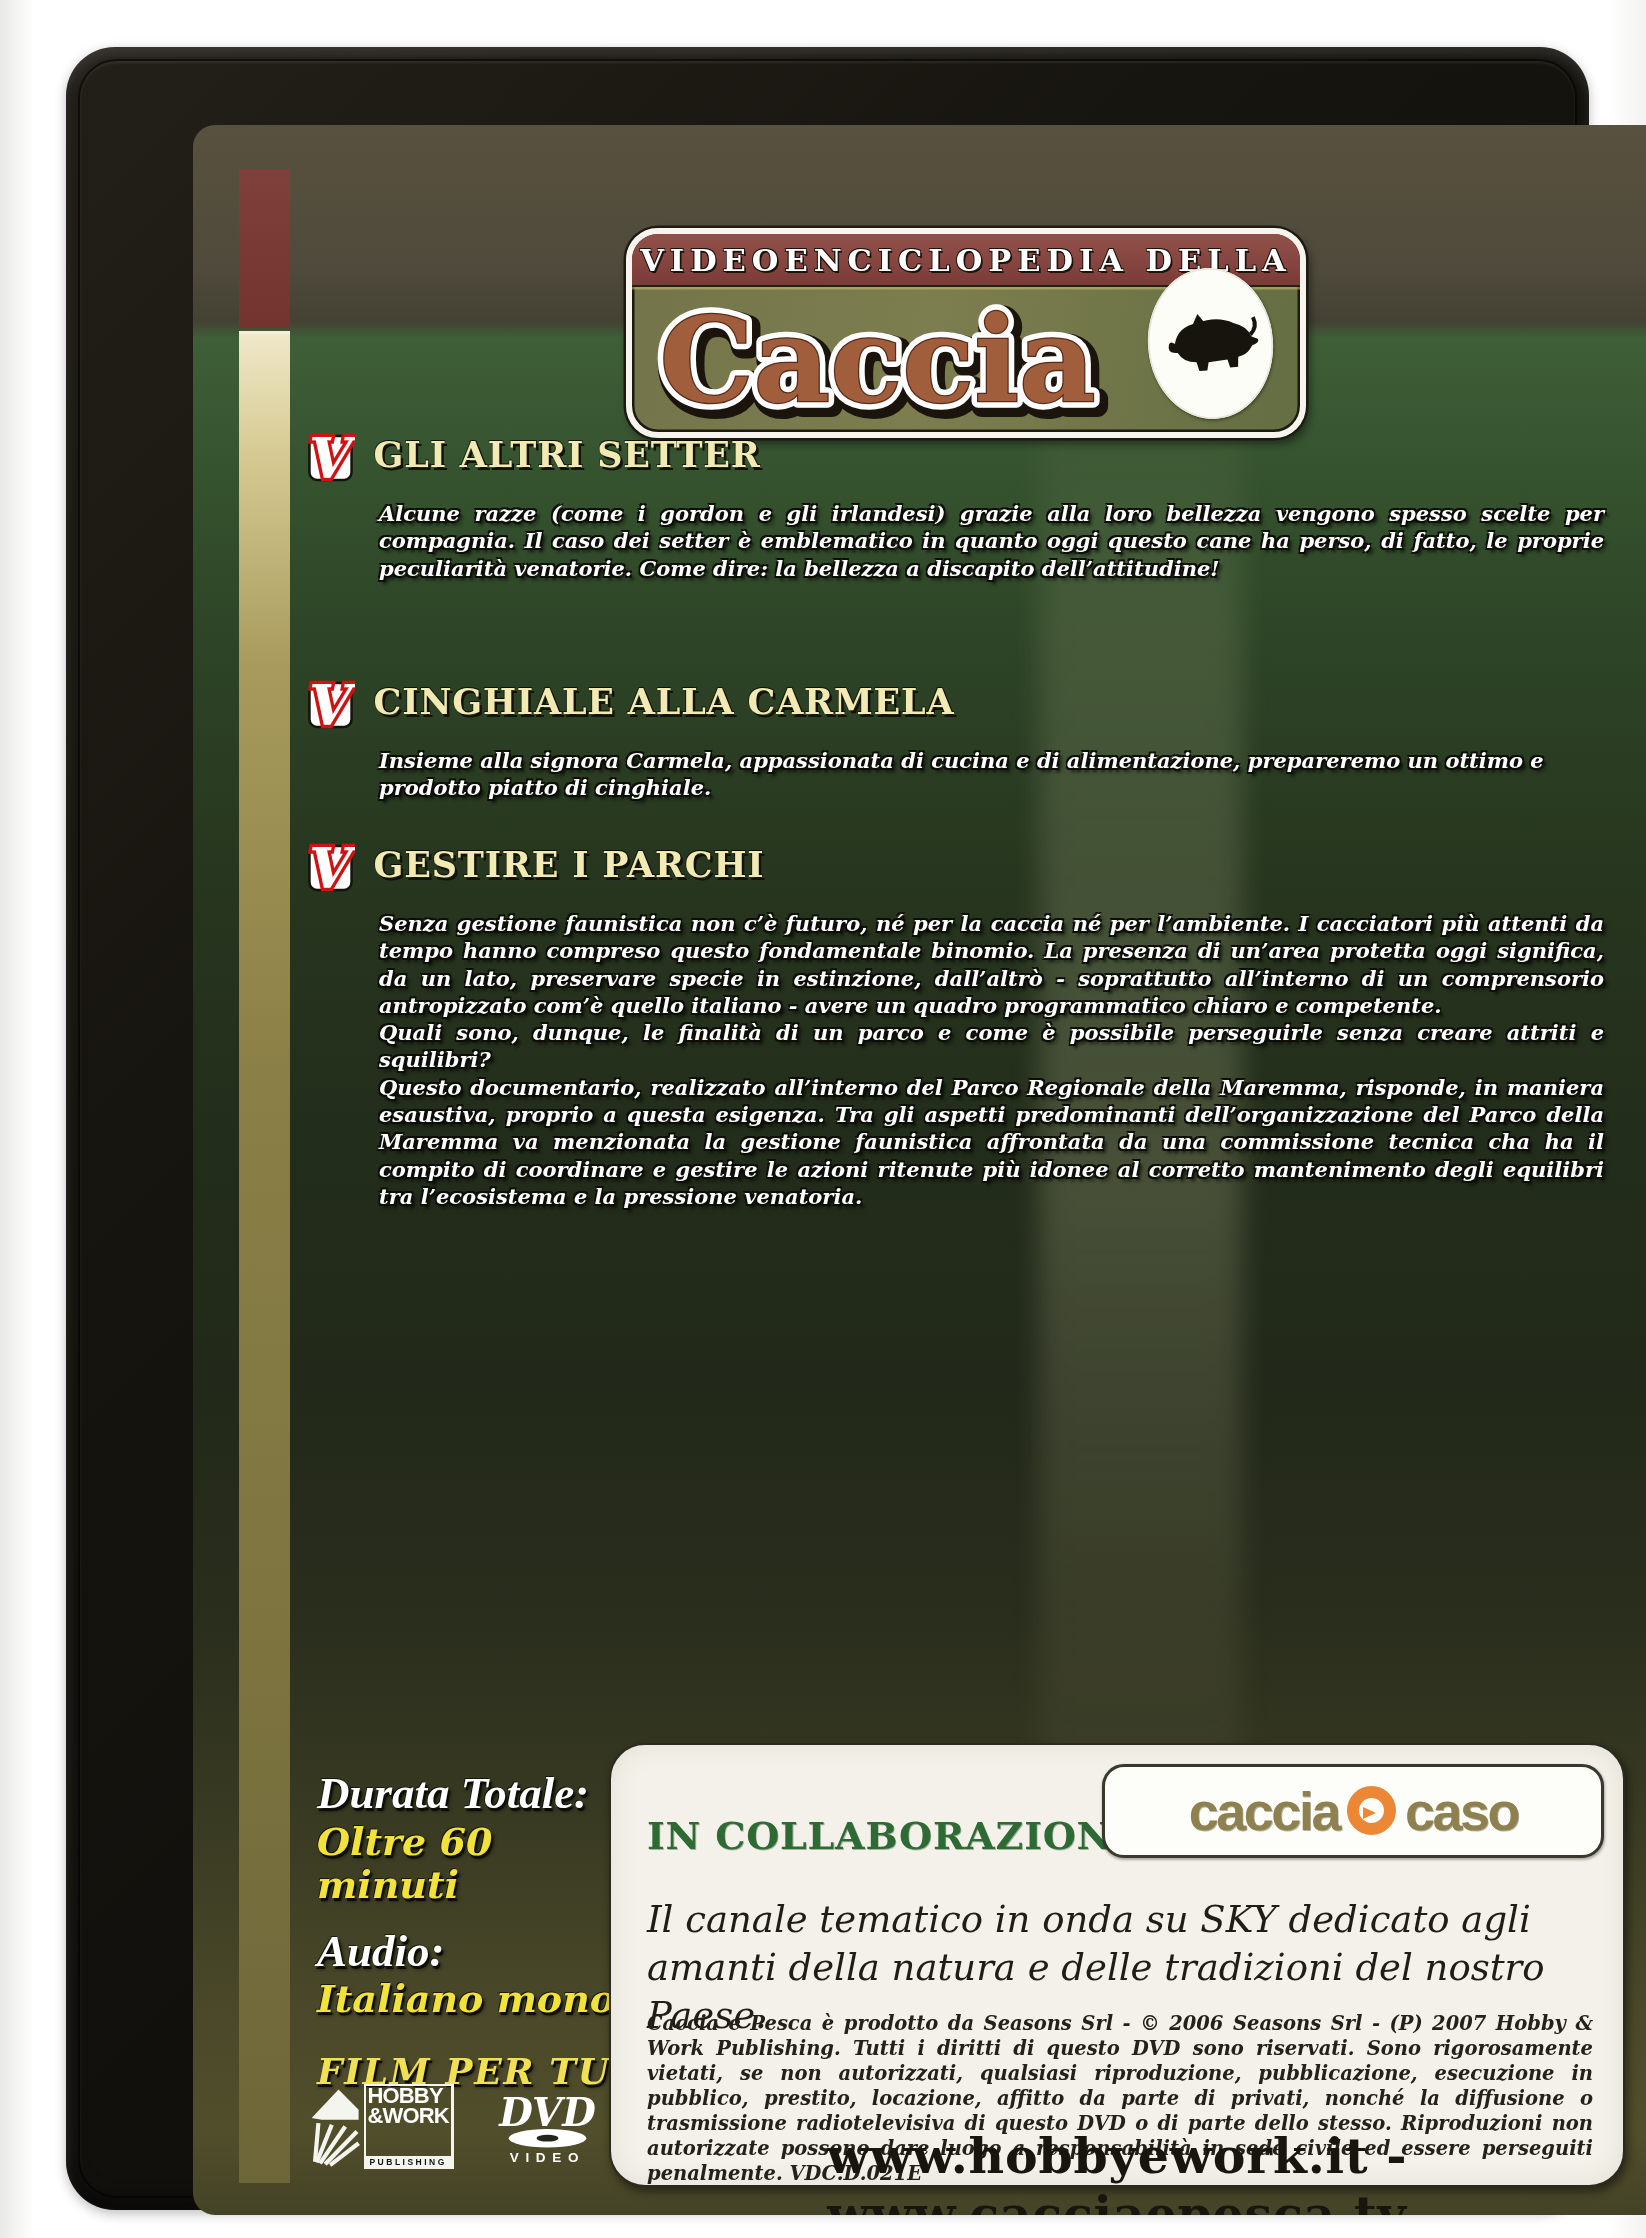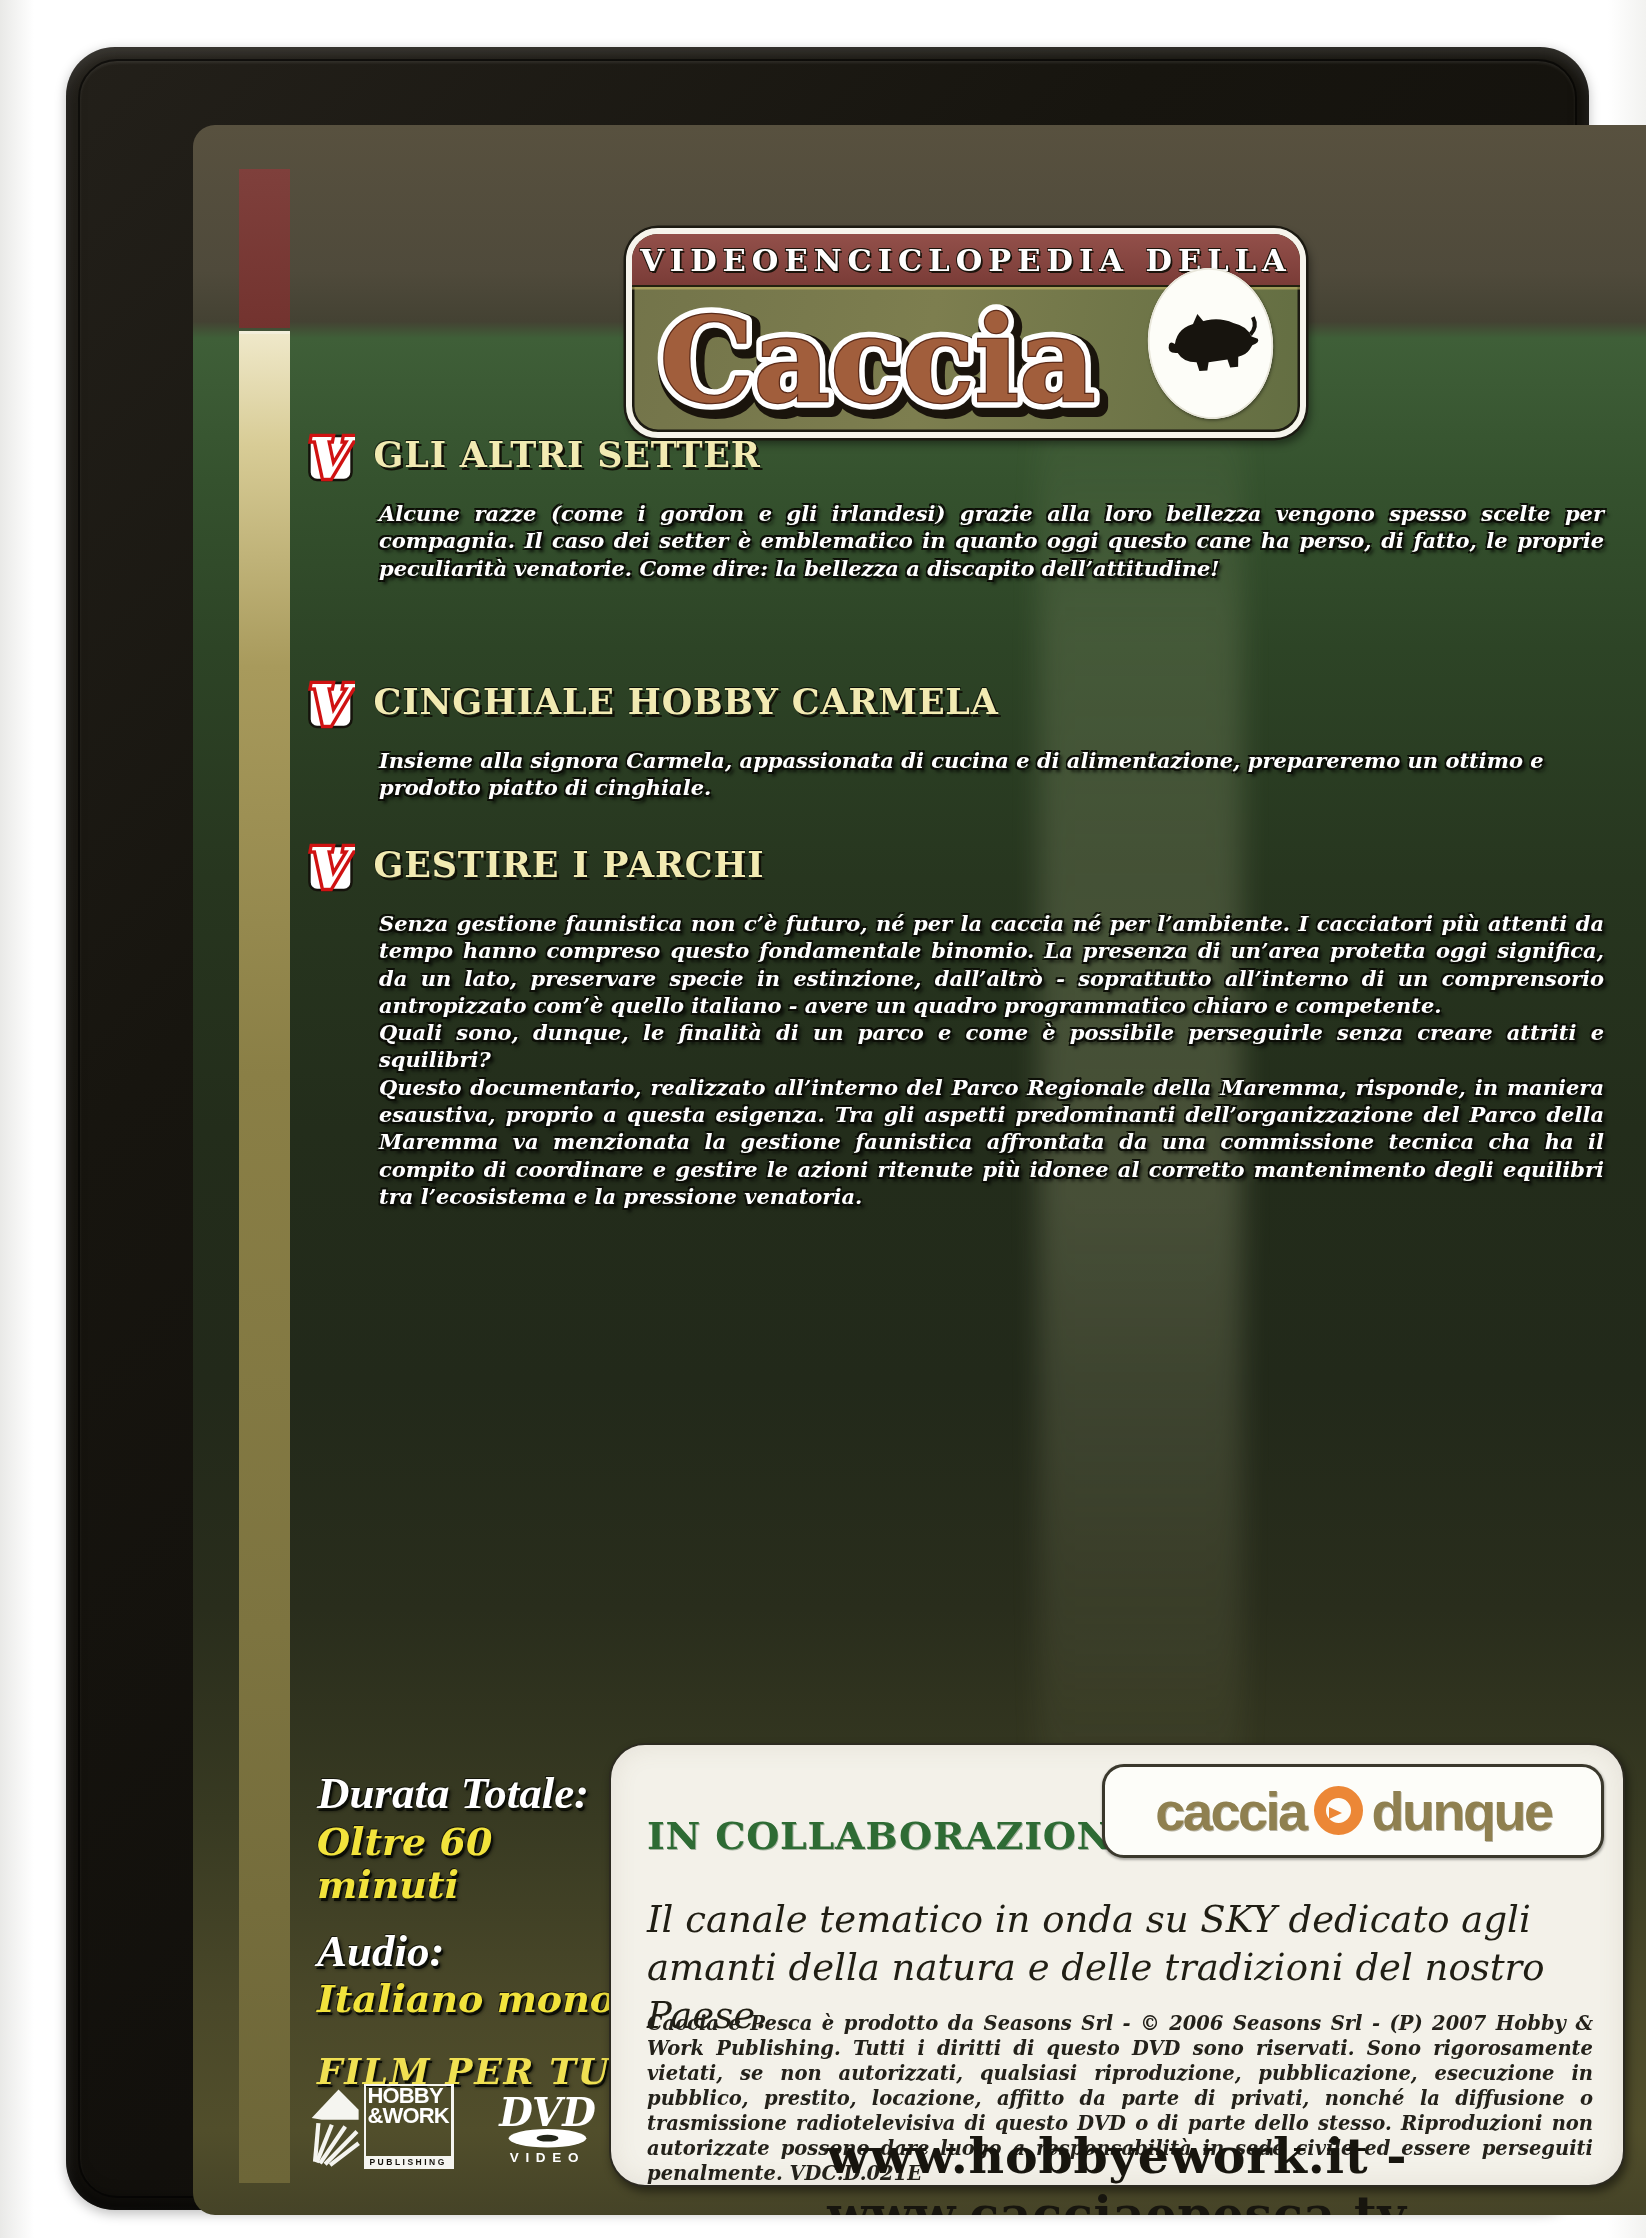--- a/index.html
+++ b/index.html
@@ -115,21 +115,21 @@
         </div>
         <div class="sec-body just">Alcune razze (come i gordon e gli irlandesi) grazie alla loro bellezza vengono spesso scelte per compagnia. Il caso dei setter è emblematico in quanto oggi questo cane ha perso, di fatto, le proprie peculiarità venatorie. Come dire: la bellezza a discapito dell’attitudine!</div>
       </div>
 
       <div class="section" style="top:558px;">
         <div class="sec-head">
           <svg class="check" width="49" height="64" viewBox="0 0 58 76">
             <rect x="4" y="12" width="50" height="52" rx="9" fill="#ffffff" stroke="#15130c" stroke-width="3"></rect>
             <text x="29" y="62" text-anchor="middle" font-family="DejaVu Serif, serif" font-weight="bold" font-style="italic" font-size="66" fill="#ffffff" stroke="#d01212" stroke-width="8" paint-order="stroke">V</text>
           </svg>
-          <div class="sec-title">CINGHIALE HOBBY CARMELA</div>
+          <div class="sec-title">CINGHIALE ALLA CARMELA</div>
         </div>
         <div class="sec-body">Insieme alla signora Carmela, appassionata di cucina e di alimentazione, prepareremo un ottimo e prodotto piatto di cinghiale.</div>
       </div>
 
       <div class="section" style="top:721px;">
         <div class="sec-head">
           <svg class="check" width="49" height="64" viewBox="0 0 58 76">
             <rect x="4" y="12" width="50" height="52" rx="9" fill="#ffffff" stroke="#15130c" stroke-width="3"></rect>
             <text x="29" y="62" text-anchor="middle" font-family="DejaVu Serif, serif" font-weight="bold" font-style="italic" font-size="66" fill="#ffffff" stroke="#d01212" stroke-width="8" paint-order="stroke">V</text>
           </svg>
@@ -182,21 +182,21 @@
         </svg>
       </div>
 
       <div class="collab">
         <div class="collab-head">IN COLLABORAZIONE CON</div>
         <div class="cp-logo">
           <span class="cp-word">caccia</span>
           <span class="cp-ring">
               <span class="cp-pointer"></span>
             </span>
-          <span class="cp-word">dunque</span>
+          <span class="cp-word">caso</span>
         </div>
         <div class="collab-desc">Il canale tematico in onda su SKY dedicato agli amanti della natura e delle tradizioni del nostro Paese.</div>
         <div class="collab-legal">Caccia e Pesca è prodotto da Seasons Srl - © 2006 Seasons Srl - (P) 2007 Hobby &amp; Work Publishing. Tutti i diritti di questo DVD sono riservati. Sono rigorosamente vietati, se non autorizzati, qualsiasi riproduzione, pubblicazione, esecuzione in pubblico, prestito, locazione, affitto da parte di privati, nonché la diffusione o trasmissione radiotelevisiva di questo DVD o di parte dello stesso.  Riproduzioni non autorizzate possono dare luogo a responsabilità in sede civile ed essere perseguiti penalmente. VDC.D.021E</div>
         <div class="collab-sites">www.hobbyework.it - www.cacciaepesca.tv</div>
       </div>
 
     </div>
   </div>
 </div>
 

